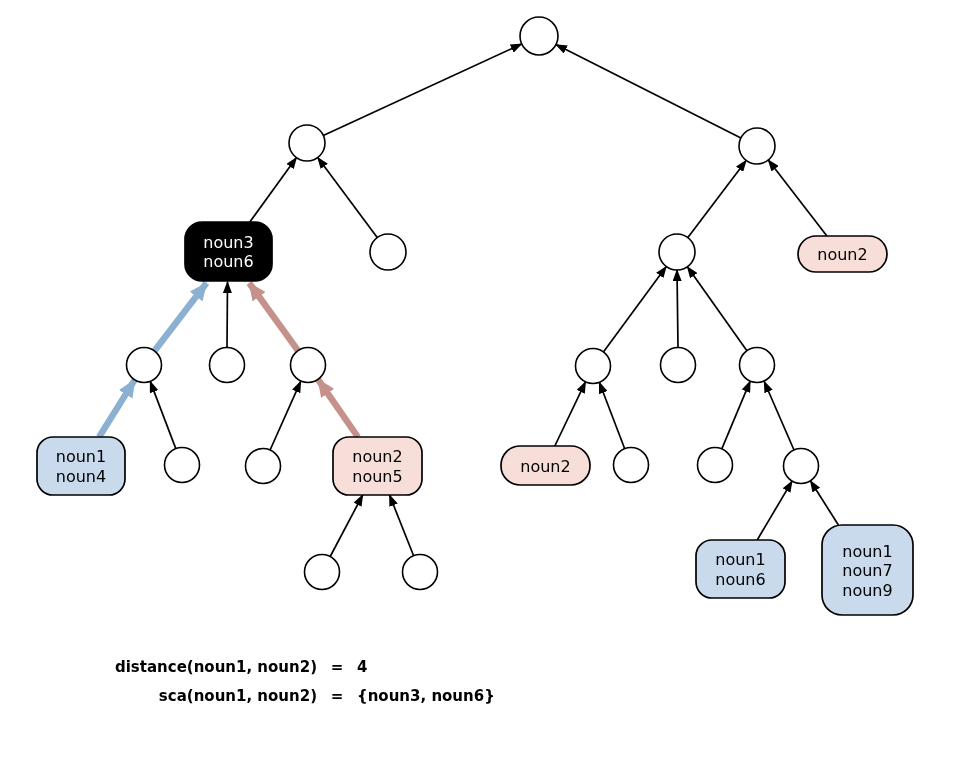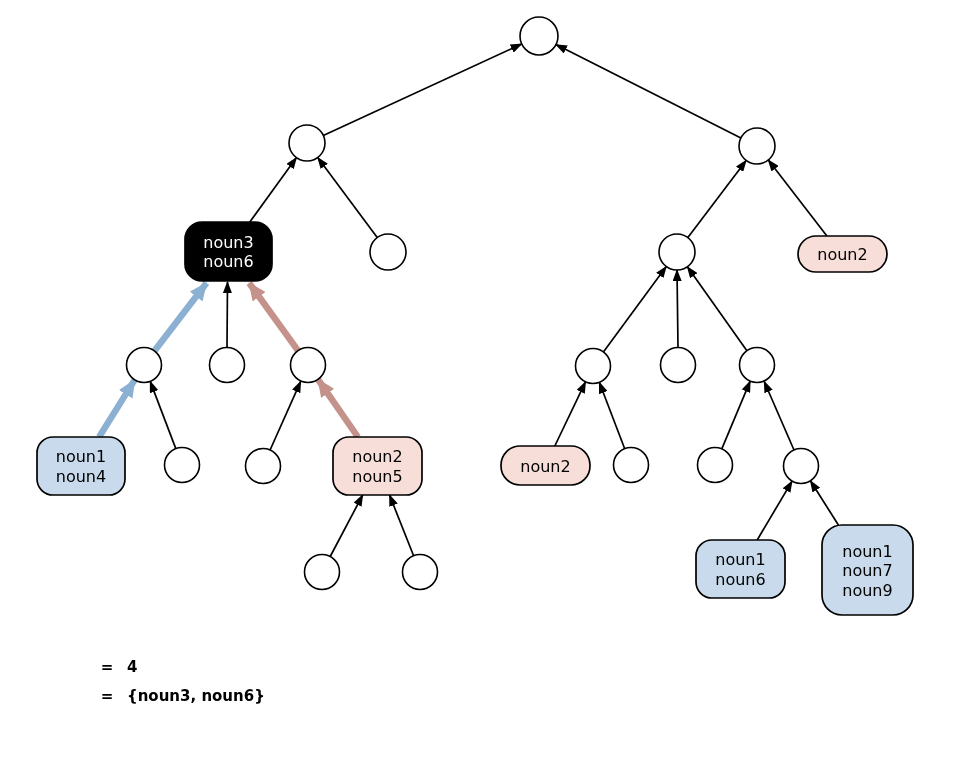--- a/index.html
+++ b/index.html
@@ -94,21 +94,23 @@
         <rect x="696" y="540" width="89" height="58" rx="16" ry="16" fill="#c8daeb" stroke="#000000" stroke-width="1.7"></rect>
         <text x="740.5" text-anchor="middle" fill="#000000" font-size="16" dominant-baseline="central" font-family="&quot;DejaVu Sans&quot;, sans-serif"><tspan x="740.5" y="559.25">noun1</tspan><tspan x="740.5" y="578.75">noun6</tspan></text>
       </g>
       <g>
         <rect x="822" y="525" width="91" height="90" rx="20" ry="20" fill="#c8daeb" stroke="#000000" stroke-width="1.7"></rect>
         <text x="867.5" text-anchor="middle" fill="#000000" font-size="16" dominant-baseline="central" font-family="&quot;DejaVu Sans&quot;, sans-serif"><tspan x="867.5" y="550.5">noun1</tspan><tspan x="867.5" y="570">noun7</tspan><tspan x="867.5" y="589.5">noun9</tspan></text>
       </g>
     </svg>
   <div class="formulas">
     <div class="frow">
+      <span class="lhs">distance(noun1, noun2)</span>
       <span class="eq">=</span>
       <span class="rhs">4</span>
     </div>
     <div class="frow">
+      <span class="lhs">sca(noun1, noun2)</span>
       <span class="eq">=</span>
       <span class="rhs">{noun3, noun6}</span>
     </div>
   </div>
 </div>
 
 </body></html>

